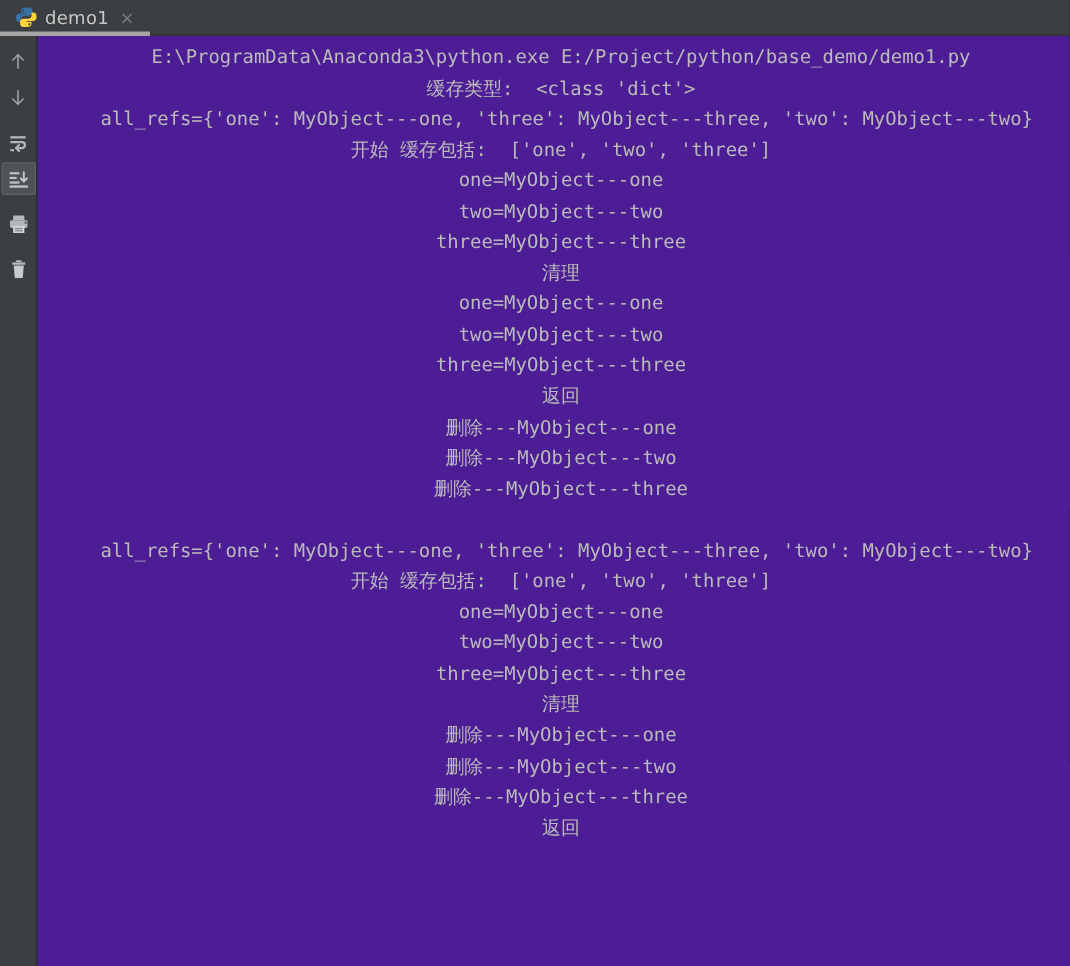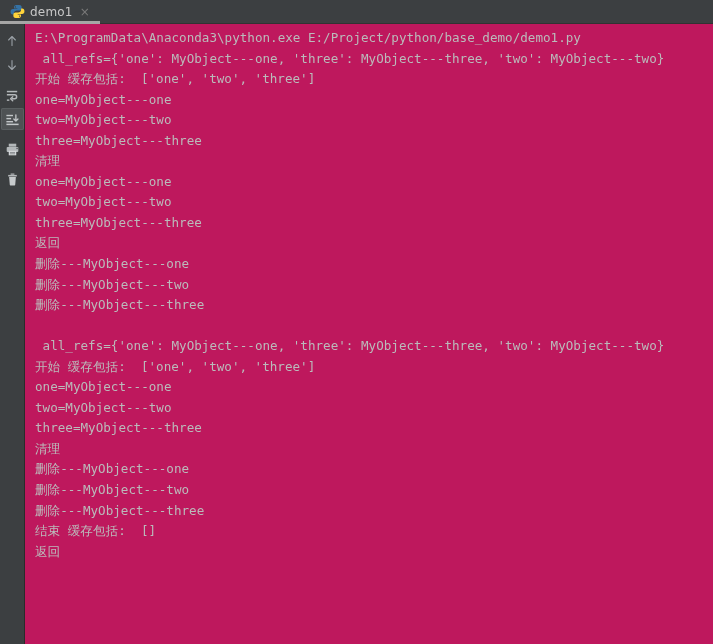--- a/index.html
+++ b/index.html
@@ -14,20 +14,21 @@
     font-family: "DejaVu Sans Mono", monospace;
   }
 
   #app {
     position: relative;
     width: 713px;
     height: 644px;
     background: #2b2b2b;
     display: flex;
     flex-direction: column;
+    text-align: center;
   }
 
   
   .tabbar {
     position: relative;
     height: 23px;
     background: #3c3f41;
     border-bottom: 1px solid #323232;
     display: flex;
     align-items: stretch;
@@ -110,21 +111,21 @@
   }
   .tool-sep {
     height: 4px;
     width: 100%;
   }
   .tool-btn svg { display: block; }
 
   
   .console {
     flex: 1 1 auto;
-    background: #be185d;
+    background: #4c1d95;
     padding: 4px 0 0 10px;
     overflow: hidden;
     box-sizing: border-box;
   }
   .line {
     font-family: "DejaVu Sans Mono", monospace;
     font-size: 12.6px;
     line-height: 20.55px;
     color: #bbbbbb;
     white-space: pre;
@@ -207,20 +208,21 @@
         <svg width="15" height="15" viewBox="0 0 16 16">
           <rect x="6" y="1.6" width="4" height="1.3" fill="#b4b8ba"></rect>
           <rect x="3.4" y="3.1" width="9.2" height="1.7" fill="#b4b8ba"></rect>
           <path d="M4.4 5.3h7.2l-.7 8.4a.7.7 0 0 1-.7.6H5.8a.7.7 0 0 1-.7-.6z" fill="#c6cacc"></path>
         </svg>
       </div>
     </div>
 
     <div class="console">
       <div class="line">E:\ProgramData\Anaconda3\python.exe E:/Project/python/base_demo/demo1.py</div>
+      <div class="line">缓存类型:  &lt;class 'dict'&gt;</div>
       <div class="line"> all_refs={'one': MyObject---one, 'three': MyObject---three, 'two': MyObject---two}</div>
       <div class="line">开始 缓存包括:  ['one', 'two', 'three']</div>
       <div class="line">one=MyObject---one</div>
       <div class="line">two=MyObject---two</div>
       <div class="line">three=MyObject---three</div>
       <div class="line">清理</div>
       <div class="line">one=MyObject---one</div>
       <div class="line">two=MyObject---two</div>
       <div class="line">three=MyObject---three</div>
       <div class="line">返回</div>
@@ -230,18 +232,17 @@
       <div class="line blank"></div>
       <div class="line"> all_refs={'one': MyObject---one, 'three': MyObject---three, 'two': MyObject---two}</div>
       <div class="line">开始 缓存包括:  ['one', 'two', 'three']</div>
       <div class="line">one=MyObject---one</div>
       <div class="line">two=MyObject---two</div>
       <div class="line">three=MyObject---three</div>
       <div class="line">清理</div>
       <div class="line">删除---MyObject---one</div>
       <div class="line">删除---MyObject---two</div>
       <div class="line">删除---MyObject---three</div>
-      <div class="line">结束 缓存包括:  []</div>
       <div class="line">返回</div>
     </div>
 
   </div>
 </div>
 
 </body></html>

